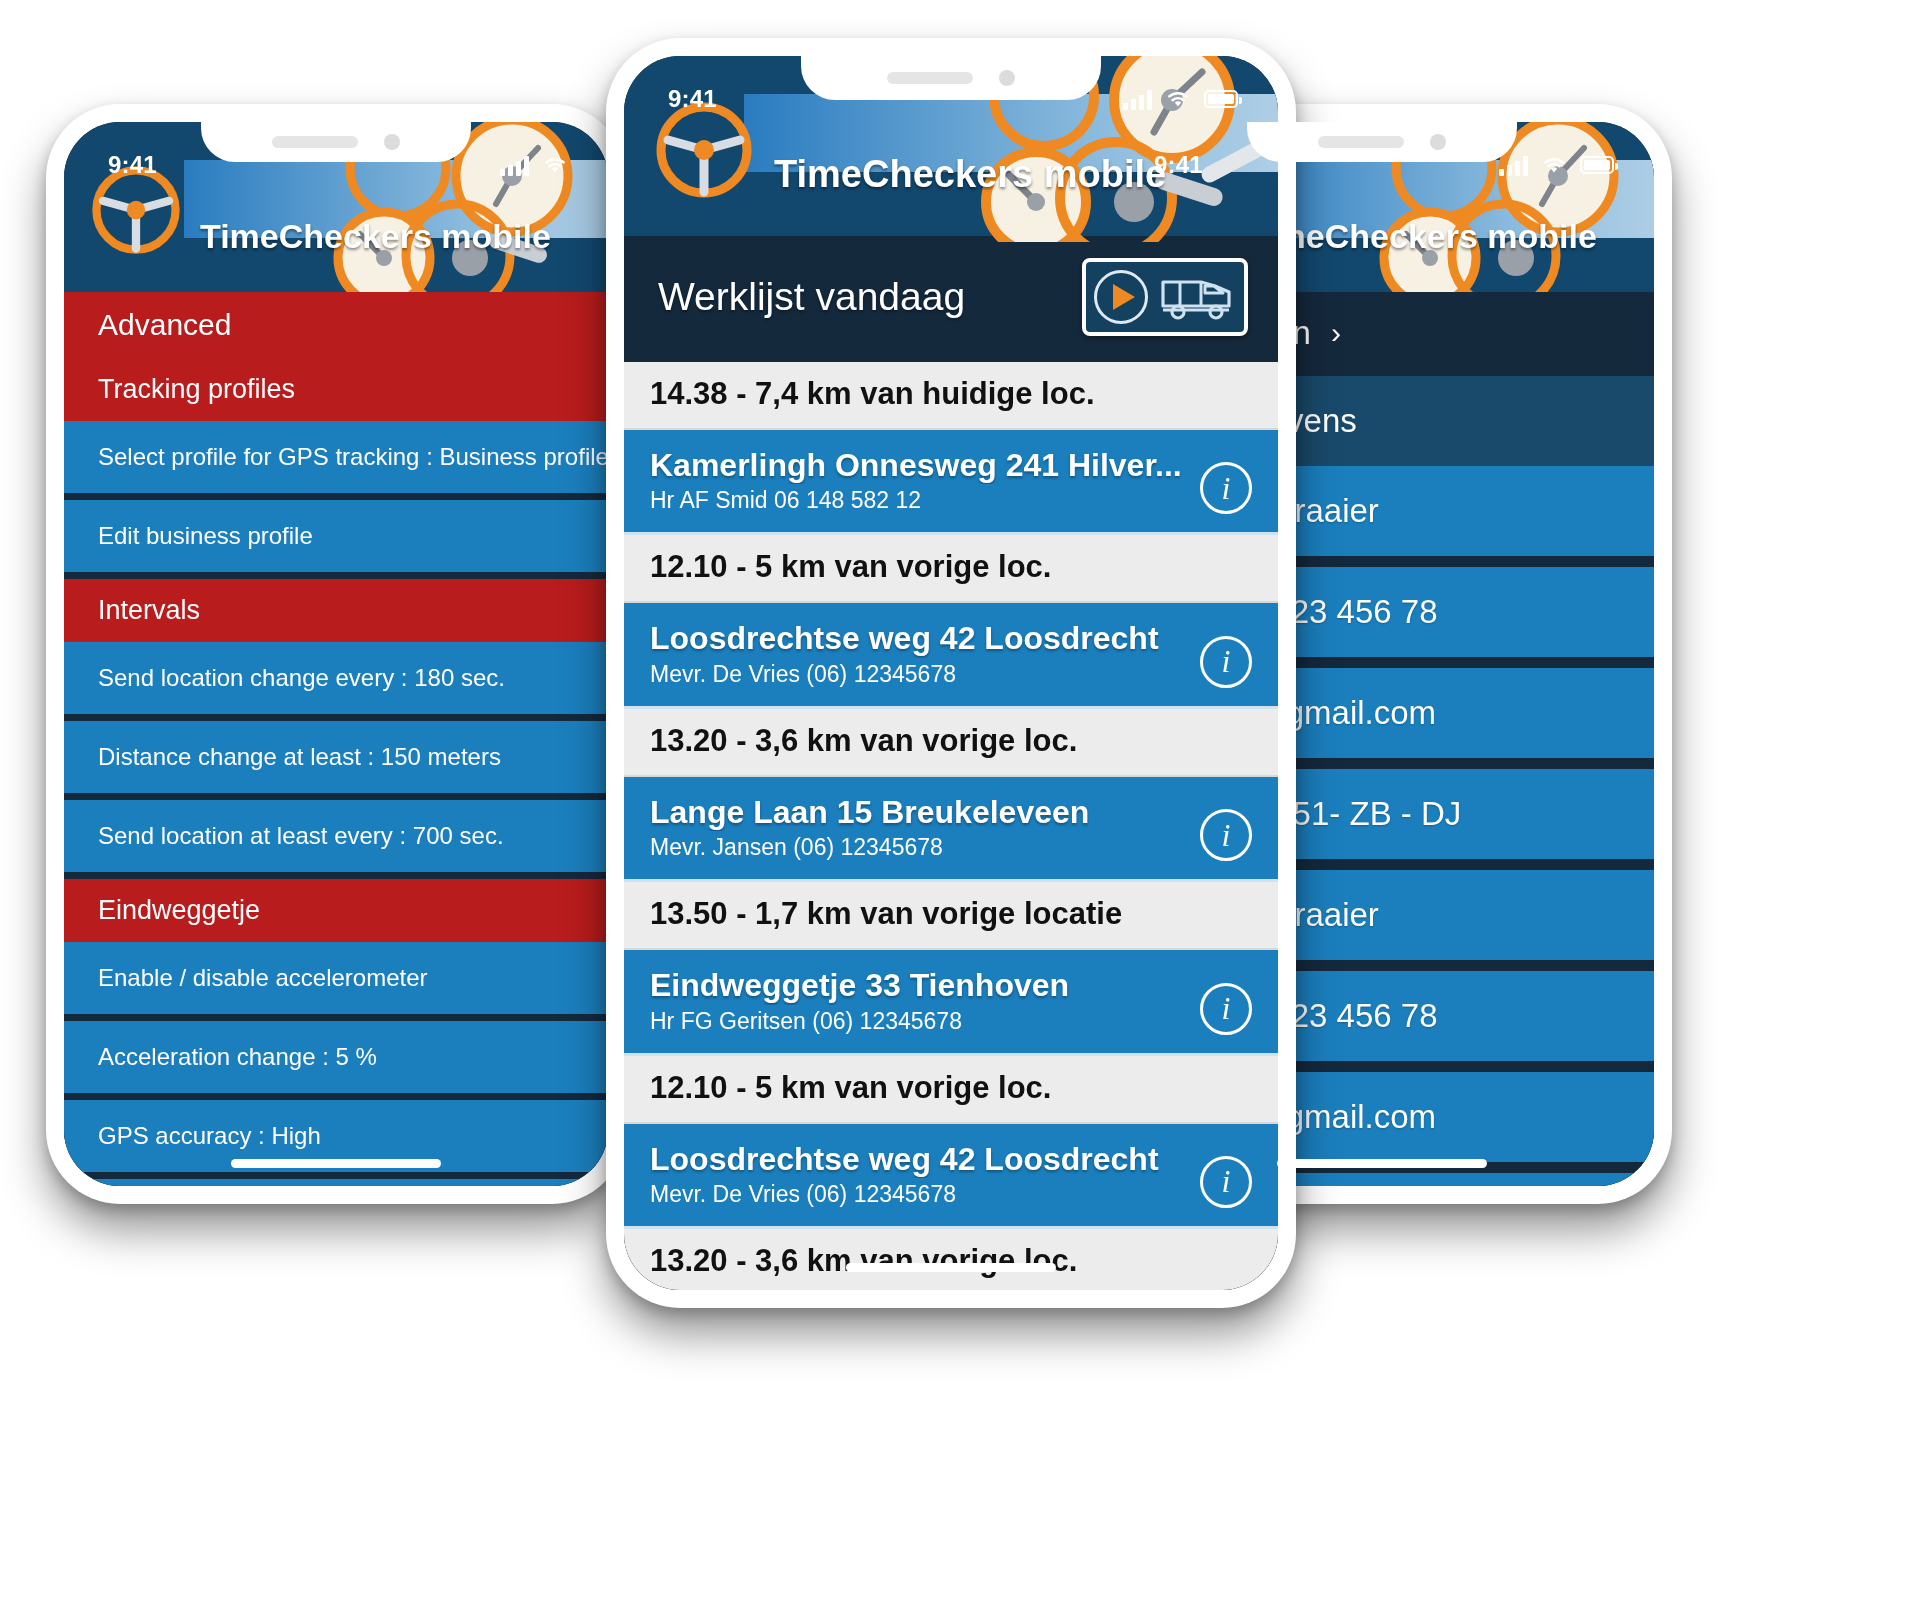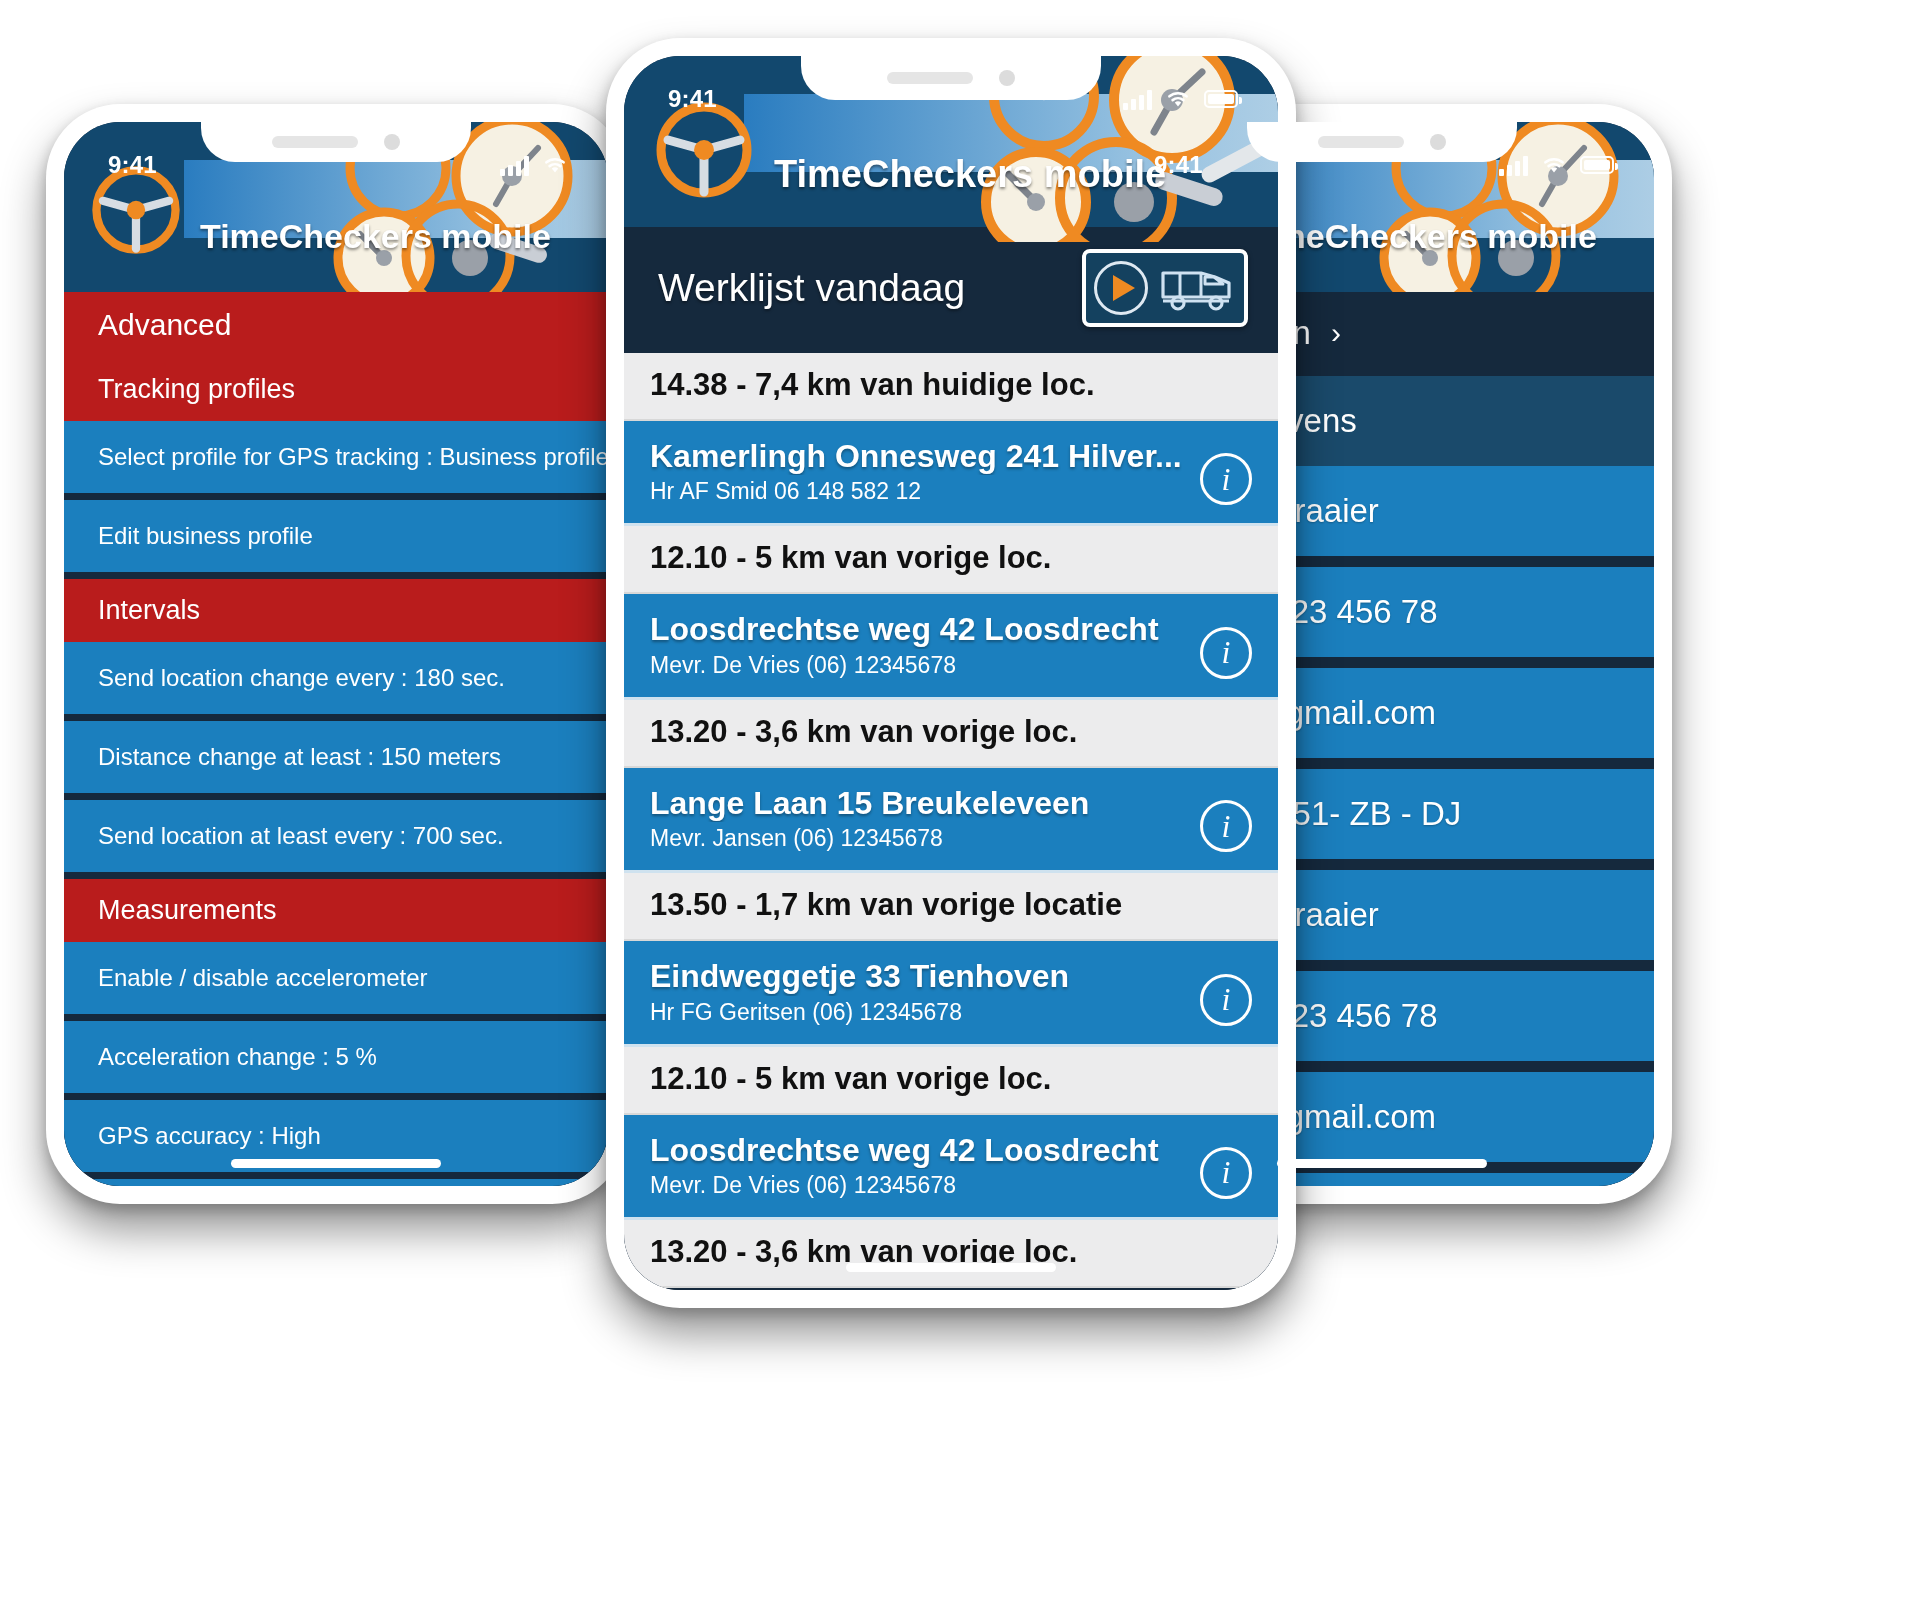--- a/index.html
+++ b/index.html
@@ -265,21 +265,21 @@
       <div class="body clip">
         <div class="hdr-row" style="font-size:30px">Advanced</div>
         <div id="left-sections">
             <div class="hdr-row">Tracking profiles</div>
             <div class="blue-row">Select profile for GPS tracking : Business profile</div>
             <div class="blue-row">Edit business profile</div>
             <div class="hdr-row">Intervals</div>
             <div class="blue-row">Send location change every : 180 sec.</div>
             <div class="blue-row">Distance change at least : 150 meters</div>
             <div class="blue-row">Send location at least every : 700 sec.</div>
-            <div class="hdr-row">Measurements</div>
+            <div class="hdr-row">Eindweggetje</div>
             <div class="blue-row">Enable / disable accelerometer</div>
             <div class="blue-row">Acceleration change : 5 %</div>
             <div class="blue-row">GPS accuracy : High</div>
             <div class="blue-row">Select profile for GPS tracking : Business profile</div>
           </div>
       </div>
 
       <div class="home-bar"></div>
     </div>
   </div>
@@ -406,21 +406,21 @@
         <span class="wheel" style="left:30px;top:44px;width:100px;height:100px">
           <svg viewBox="0 0 100 100" width="100" height="100">
             <circle cx="50" cy="50" r="43" fill="none" stroke="#ef8a22" stroke-width="9"></circle>
             <path d="M50 50 L14 40 M50 50 L86 40 M50 50 L50 92" stroke="#d7dde3" stroke-width="9" stroke-linecap="round"></path>
             <circle cx="50" cy="50" r="10" fill="#ef8a22"></circle>
           </svg>
         </span>
         <span class="title" style="left:150px;bottom:46px;font-size:38px">TimeCheckers mobile</span>
       </div>
 
-      <div class="body clip" style="top:171px">
+      <div class="body clip" style="top:180px">
         <div class="worklist-head">
           <span class="wl-title">Werklijst vandaag</span>
           <span class="startbtn">
             <span class="play-circle">
               <span class="play-tri"></span>
             </span>
             <svg width="78" height="50" viewBox="0 0 78 50">
               <path d="M5 10h38l14 4 14 6v14H5z" fill="none" stroke="#cfe2f2" stroke-width="3.2" stroke-linejoin="round"></path>
               <line x1="22" y1="10" x2="22" y2="34" stroke="#cfe2f2" stroke-width="3"></line>
               <line x1="43" y1="10" x2="43" y2="34" stroke="#cfe2f2" stroke-width="3"></line>

